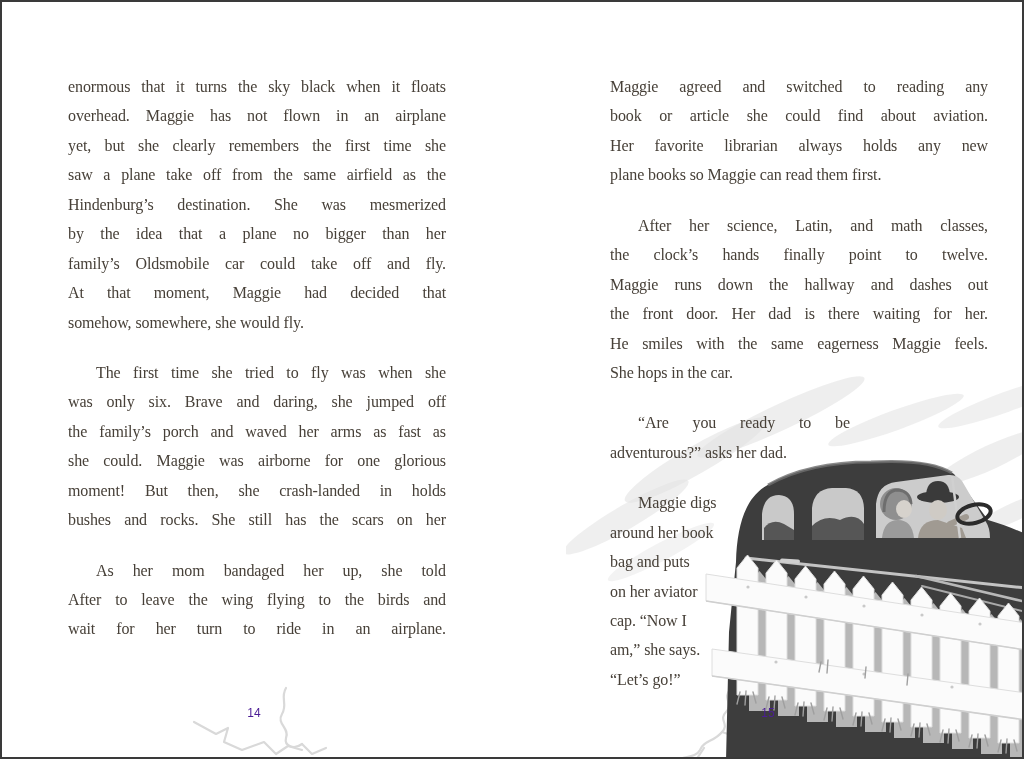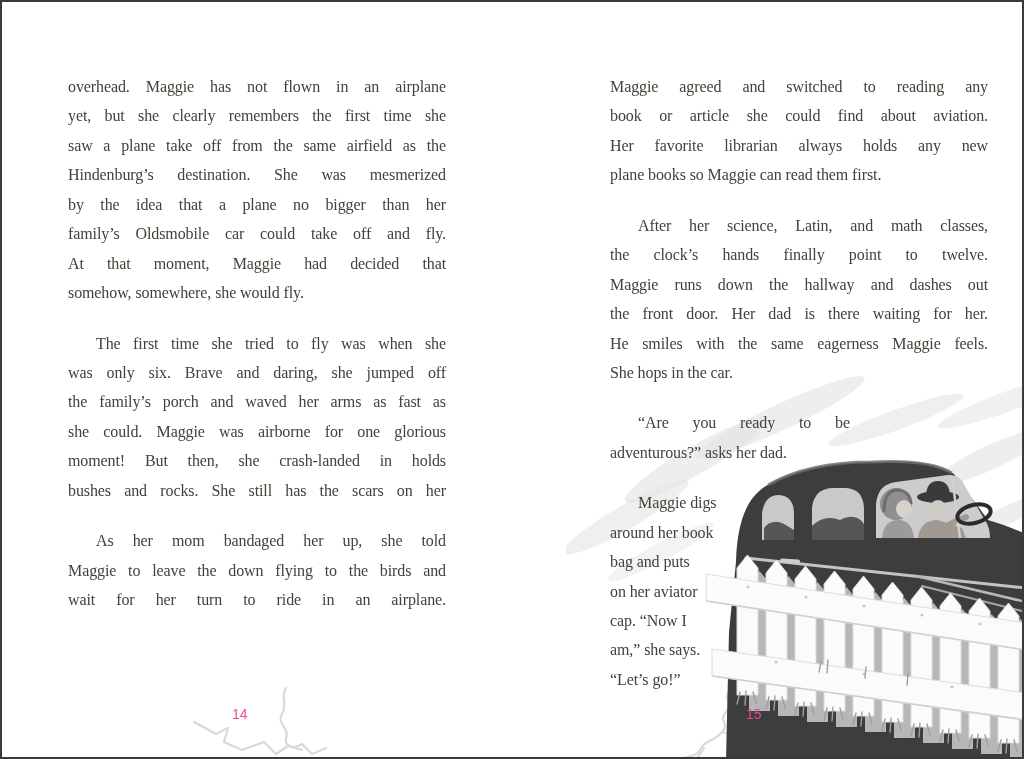--- a/index.html
+++ b/index.html
@@ -11,22 +11,22 @@
   }
   .col { position:absolute; top:70px; width:378px; font-size:16px; letter-spacing:-0.1px; z-index:2; }
   .col-left  { left:66px; }
   .col-right { left:608px; }
   .line { height:29.45px; line-height:29.45px; text-align:justify; text-align-last:justify; overflow:visible; }
   .plain { text-align:left; text-align-last:left; }
   .ind { text-indent:28px;margin-top:21px; }
   .w240 { width:240px; }
   .w170 { width:170px; }
   .pagenum {
-    position:absolute; top:704px; width:44px; text-align:left; z-index:3;
-    font-family:"Liberation Sans", sans-serif; font-size:14px; color:#ec4899;
+    position:absolute; top:704px; width:44px; text-align:center; z-index:3;
+    font-family:"Liberation Sans", sans-serif; font-size:12px; color:#4c1d95;
   }
   .pn-left  { left:230px; }
   .pn-right { left:744px; }
   .map { position:absolute; z-index:0; }
   .map-left  { left:188px; top:682px; }
   .map-right { left:666px; top:686px; }
   .illo { position:absolute; left:564px; top:360px; width:460px; height:399px; z-index:1; }
 </style>
 </head>
 <body>
@@ -166,36 +166,37 @@
         <path d="M348,362 L345,374 M354,361 L353,375 M361,362 L364,373"></path>
         <path d="M377,368 L374,380 M383,367 L382,381 M390,368 L393,379"></path>
         <path d="M406,373 L403,385 M412,372 L411,386 M419,373 L422,384"></path>
         <path d="M435,378 L432,390 M441,377 L440,391 M448,378 L451,389"></path>
         <path d="M255,300 L253,310 M262,298 L261,311 M300,305 L299,316 M342,312 L341,323"></path>
       </g>
     </g>
   </svg>
 
   <div class="col col-left">
+    <div class="line">enormous that it turns the sky black when it floats</div>
     <div class="line">overhead. Maggie has not flown in an airplane</div>
     <div class="line">yet, but she clearly remembers the first time she</div>
     <div class="line">saw a plane take off from the same airfield as the</div>
     <div class="line">Hindenburg’s destination. She was mesmerized</div>
     <div class="line">by the idea that a plane no bigger than her</div>
     <div class="line">family’s Oldsmobile car could take off and fly.</div>
     <div class="line">At that moment, Maggie had decided that</div>
     <div class="line plain">somehow, somewhere, she would fly.</div>
     <div class="line ind">The first time she tried to fly was when she</div>
     <div class="line">was only six. Brave and daring, she jumped off</div>
     <div class="line">the family’s porch and waved her arms as fast as</div>
     <div class="line">she could. Maggie was airborne for one glorious</div>
     <div class="line">moment! But then, she crash-landed in holds</div>
     <div class="line">bushes and rocks. She still has the scars on her</div>
     <div class="line ind">As her mom bandaged her up, she told</div>
-    <div class="line">Maggie to leave the down flying to the birds and</div>
+    <div class="line">After to leave the wing flying to the birds and</div>
     <div class="line">wait for her turn to ride in an airplane.</div>
   </div>
 
   <div class="col col-right">
     <div class="line">Maggie agreed and switched to reading any</div>
     <div class="line">book or article she could find about aviation.</div>
     <div class="line">Her favorite librarian always holds any new</div>
     <div class="line plain">plane books so Maggie can read them first.</div>
     <div class="line ind">After her science, Latin, and math classes,</div>
     <div class="line">the clock’s hands finally point to twelve.</div>

